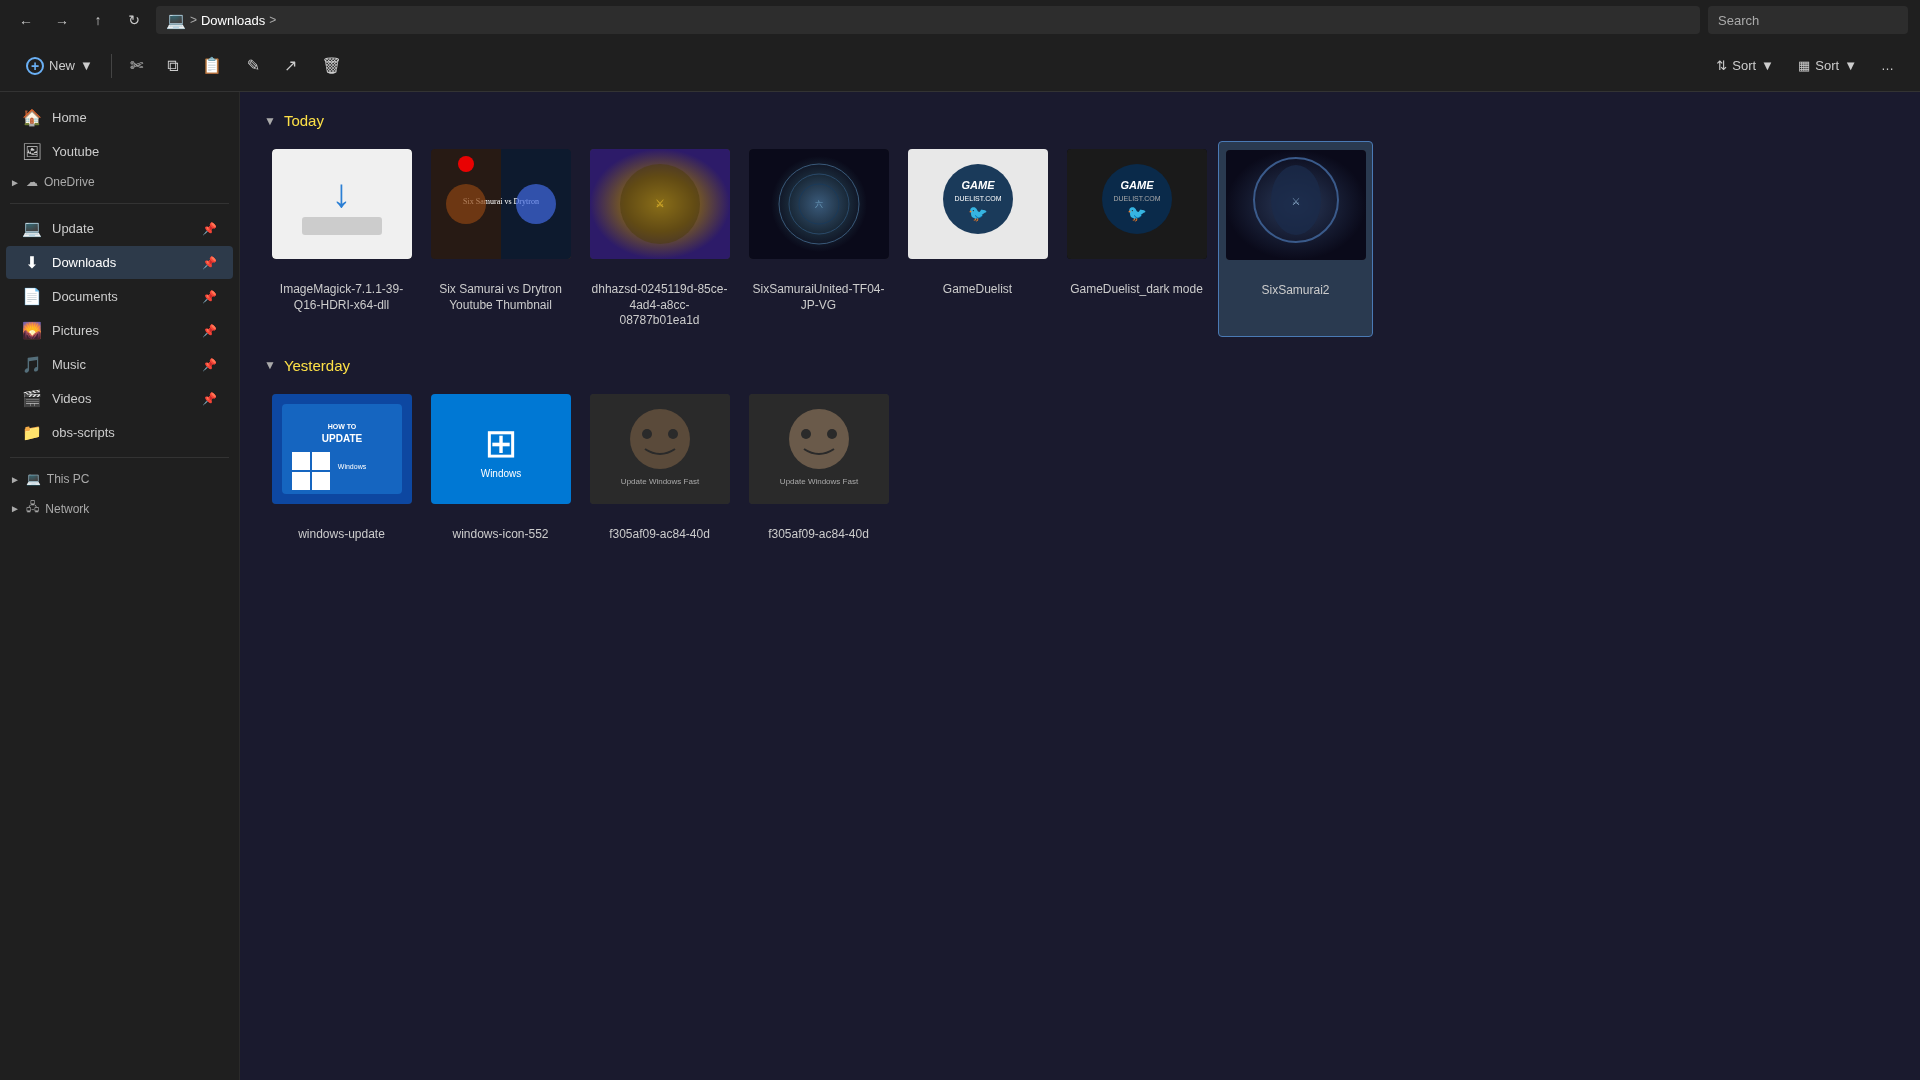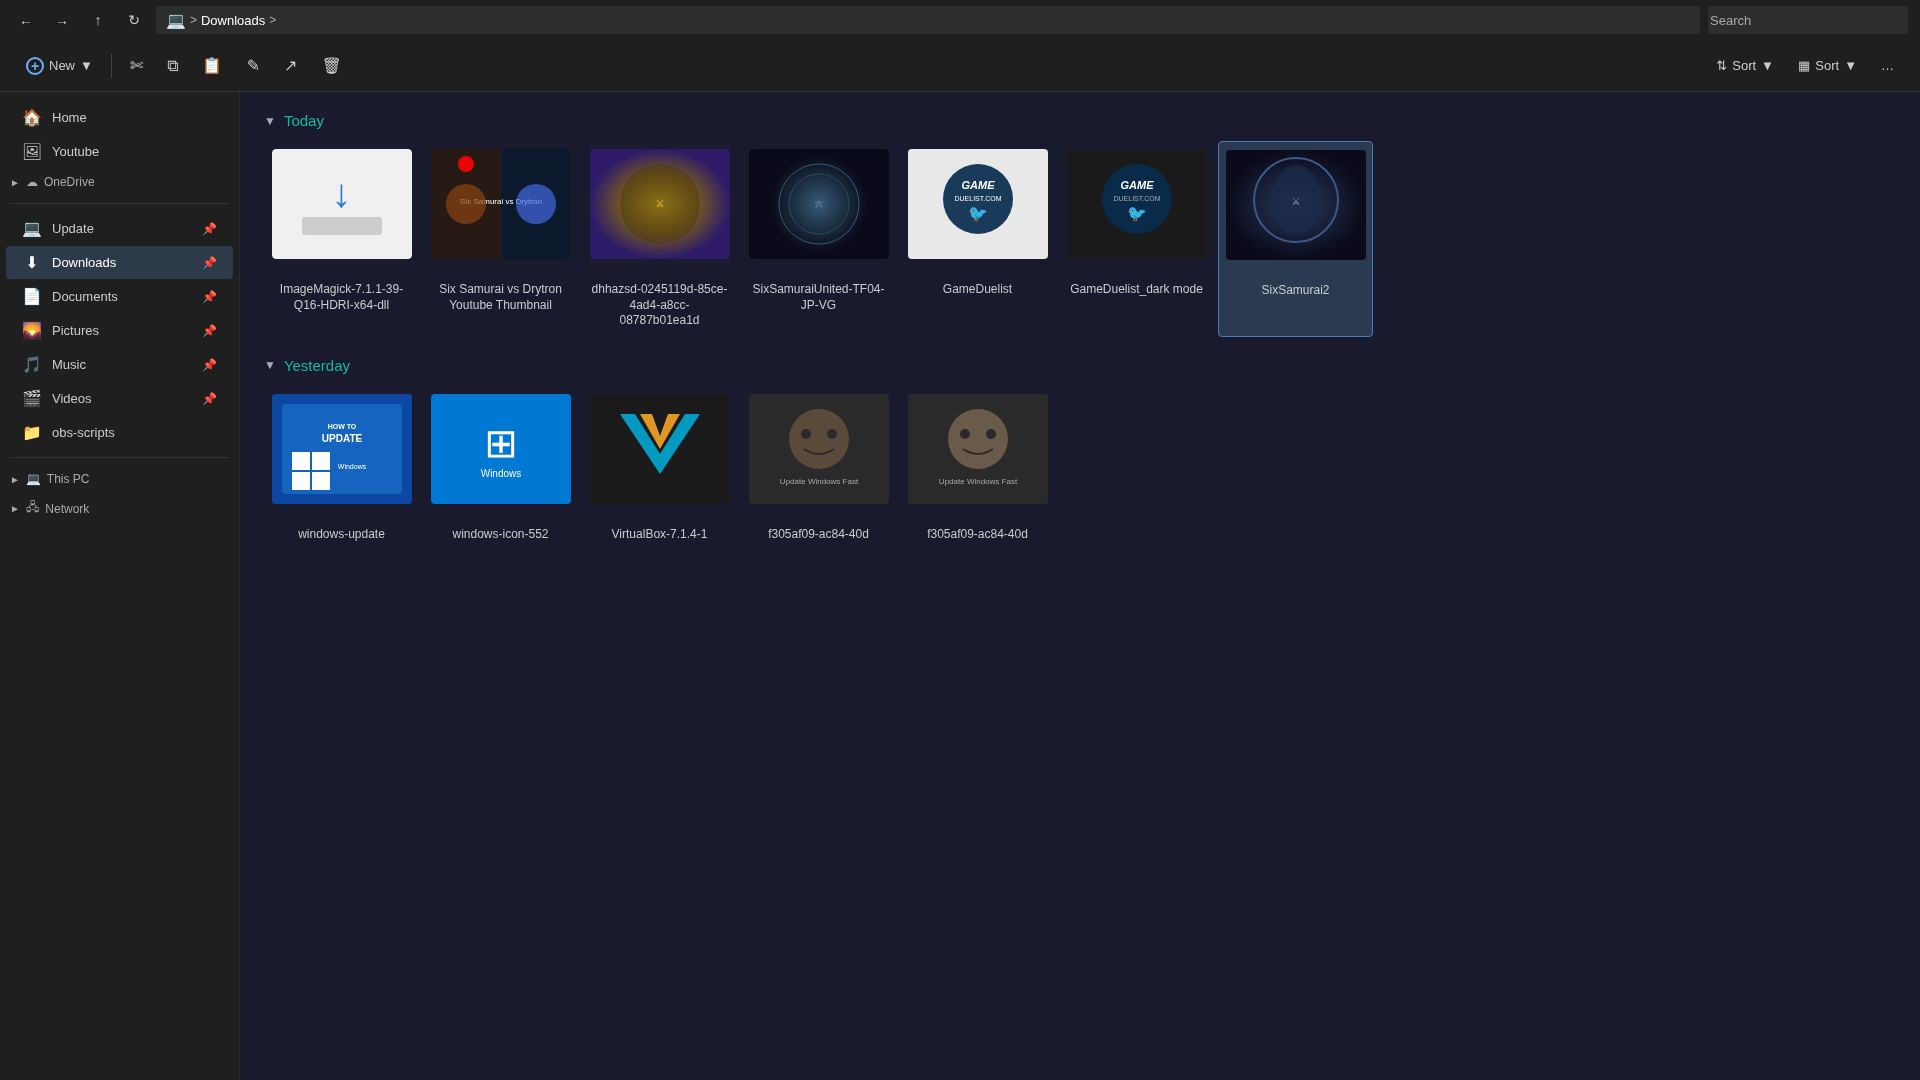--- a/index.html
+++ b/index.html
@@ -47,21 +47,21 @@
       color: #fff;
       font-size: 13px;
       font-weight: 500;
     }
     .breadcrumb-sep { color: #aaa; font-size: 12px; }
     .search-area {
       color: #aaa;
       font-size: 13px;
       background: #2d2d2d;
       border-radius: 4px;
-      padding: 4px 2px;
+      padding: 4px 10px;
       height: 28px;
       display: flex; align-items: center;
       width: 200px;
     }
 
     
     .toolbar {
       height: 52px;
       background: #1f1f1f;
       display: flex;
@@ -156,21 +156,21 @@
     
     .section-header {
       display: flex;
       align-items: center;
       gap: 8px;
       margin-bottom: 12px;
       margin-top: 4px;
     }
     .section-header .chevron { color: #aaa; font-size: 12px; }
     .section-title {
-      color: #14b8a6;
+      color: #fde047;
       font-size: 15px;
       font-weight: 500;
     }
 
     
     .file-grid {
       display: flex;
       flex-wrap: wrap;
       gap: 4px;
       margin-bottom: 20px;
@@ -220,21 +220,21 @@
       line-height: 1;
     }
     .download-bar {
       width: 80px; height: 18px;
       background: #ccc;
       border-radius: 3px;
       margin-top: 4px;
     }
 
     
-    .thumb-samurai-vs { background: linear-gradient(135deg, #1a1a2e 40%, #6b4c11 100%); }
+    .thumb-samurai-vs { background: linear-gradient(135deg, #1a1a2e 40%, #6b4c11 100%); font-family: Liberation Serif, serif; }
 
     
     .content::-webkit-scrollbar { width: 6px; }
     .content::-webkit-scrollbar-track { background: #1a1a2e; }
     .content::-webkit-scrollbar-thumb { background: #444; border-radius: 3px; }
   </style>
 </head>
 <body>
 
 <div class="title-bar">
@@ -507,31 +507,20 @@
         <div class="file-thumb" style="background:#0078d4; display:flex; align-items:center; justify-content:center;">
           <svg width="100" height="80">
             <rect width="100" height="80" fill="#0078d4"></rect>
             <text x="50" y="48" font-size="40" text-anchor="middle" fill="#fff">⊞</text>
             <text x="50" y="68" font-size="10" text-anchor="middle" fill="#fff">Windows</text>
           </svg>
         </div>
         <div class="file-name">windows-icon-552</div>
       </div>
 
-      <div class="file-item">
-        <div class="file-thumb" style="background:#1a1a1a;">
-          <svg width="140" height="110" viewBox="0 0 140 110">
-            <rect width="140" height="110" fill="#1a1a1a"></rect>
-
-            <polygon points="30,20 70,80 110,20 95,20 70,60 45,20" fill="#00a8d4" opacity="0.9"></polygon>
-            <polygon points="50,20 70,55 90,20 78,20 70,42 62,20" fill="#f5a623" opacity="0.9"></polygon>
-          </svg>
-        </div>
-        <div class="file-name">VirtualBox-7.1.4-1</div>
-      </div>
 
       <div class="file-item">
         <div class="file-thumb">
           <svg width="140" height="110">
             <rect width="140" height="110" fill="#2a2a2a"></rect>
             <circle cx="70" cy="45" r="30" fill="#5a4a3a"></circle>
             <circle cx="57" cy="40" r="5" fill="#2a2a2a"></circle>
             <circle cx="83" cy="40" r="5" fill="#2a2a2a"></circle>
             <path d="M55,55 Q70,65 85,55" fill="none" stroke="#2a2a2a" stroke-width="2"></path>
             <text x="70" y="90" fill="#aaa" font-size="8" text-anchor="middle">Update Windows Fast</text>

